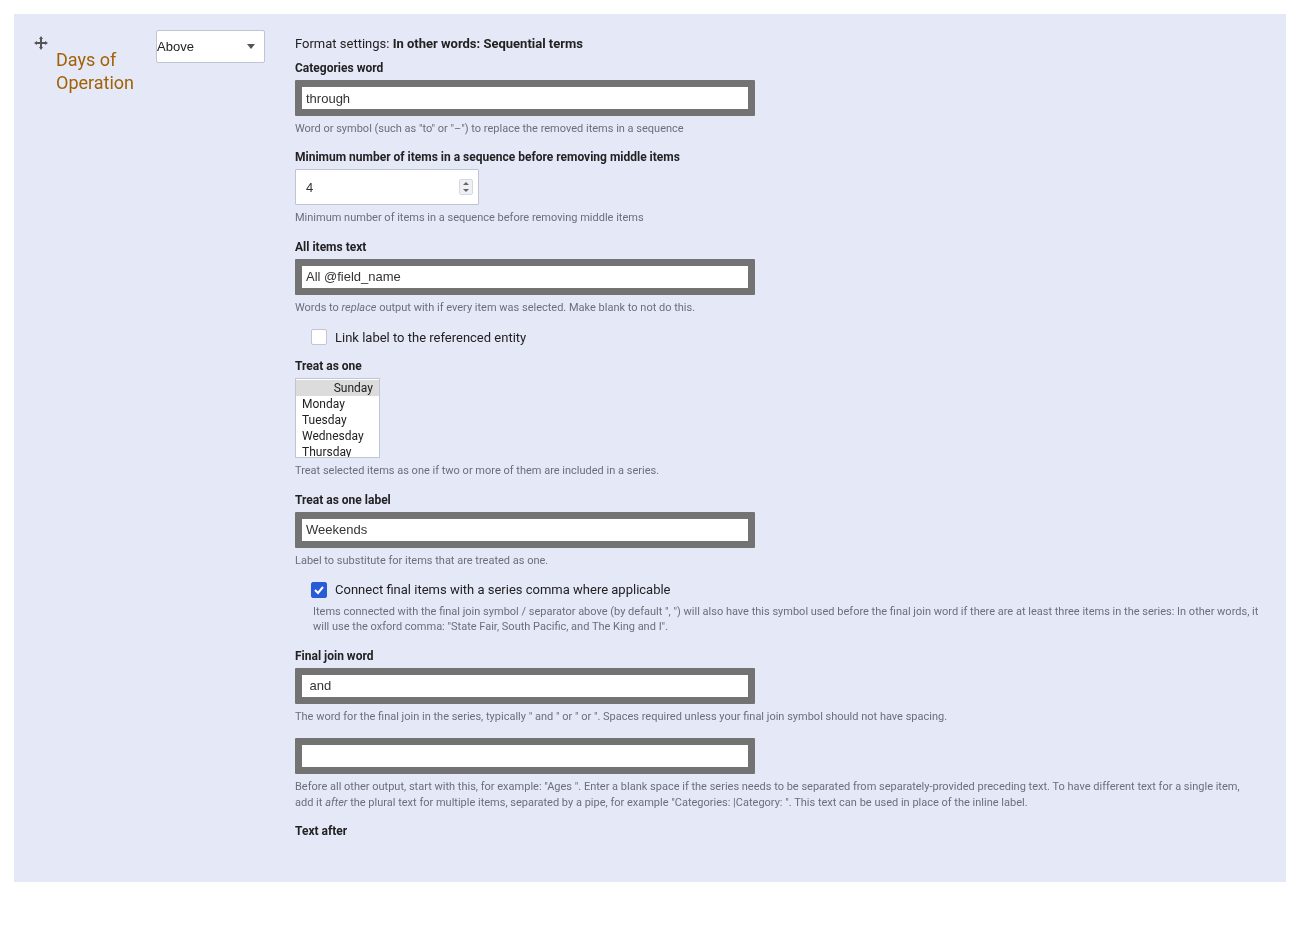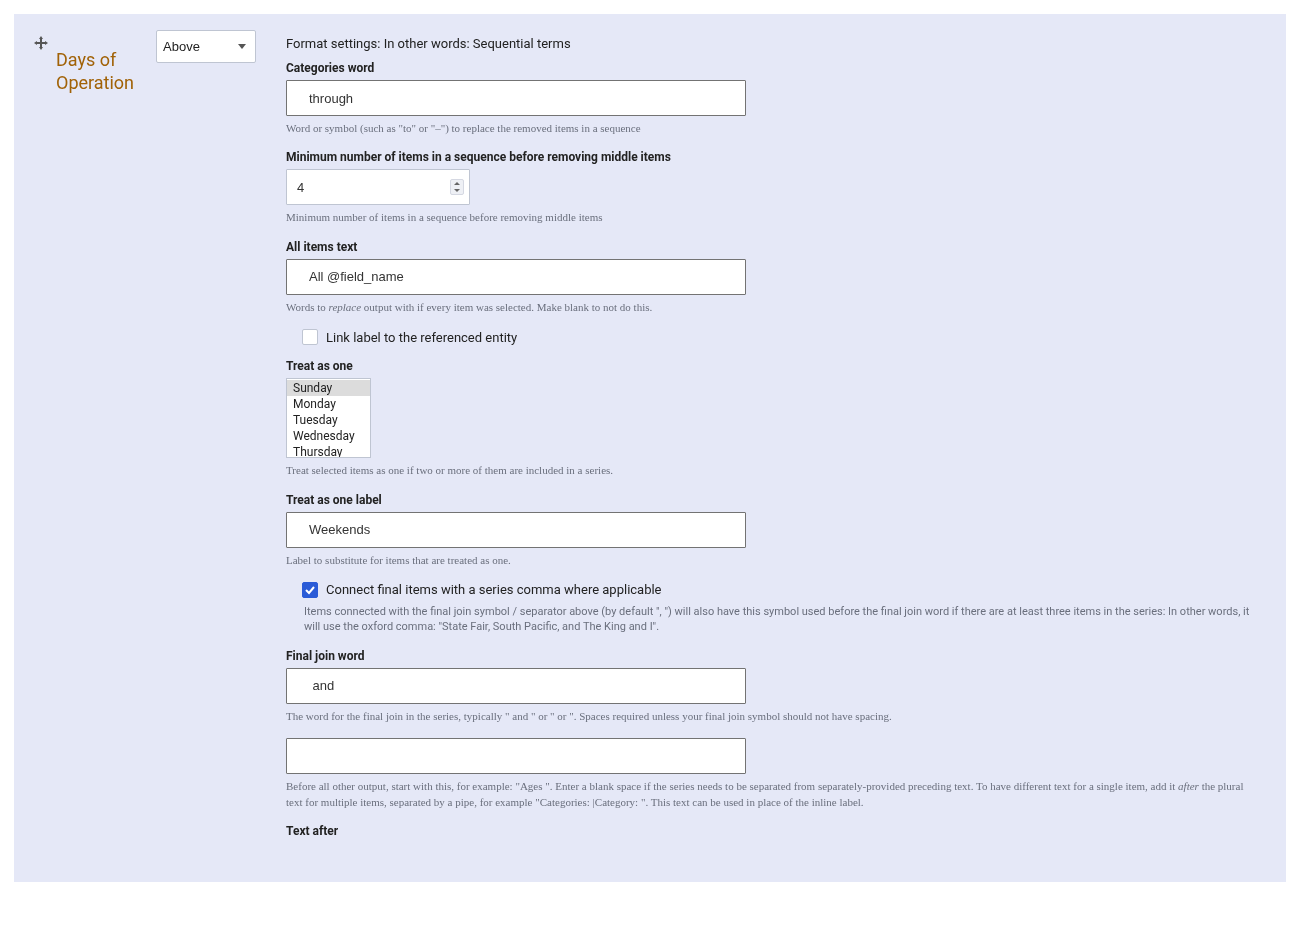--- a/index.html
+++ b/index.html
@@ -37,25 +37,25 @@
       width: 70px;
       margin-top: 19px;
       color: #a16207;
     }
     .select-wrap {
       position: relative;
       flex: 0 0 auto;
       margin-right: 20px;
     }
     .label-select {
-      width: 100px;
+      width: 109px;
       height: 33px;
       border: 1px solid #bfc5d2;
       background: #fff;
-      padding: 0 28px 0 6px;
+      padding: 0 28px 0 0;
       font-size: 13px;
       appearance: none;
       -webkit-appearance: none;
       border-radius: 2px;
       color: #222;
     }
     .select-wrap::after {
       content: "";
       position: absolute;
       right: 10px;
@@ -64,35 +64,35 @@
       border-right: 4px solid transparent;
       border-top: 5px solid #555;
       pointer-events: none;
     }
     .main-col { flex: 1 1 auto; }
     .format-line {
       font-size: 13px;
       margin-bottom: 10px;
       margin-top: 6px;
     }
-    .format-line .strong { font-weight: 400; }
+    .format-line .strong { font-weight: 700; }
     .field-group { margin-bottom: 14px; }
     .field-label {
       font-weight: 700;
       font-size: 12px;
       display: block;
       margin-bottom: 5px;
       color: #222;
     }
     .text-input {
       width: 460px;
       height: 36px;
-      border: 1px solid #737373;
-      background: #fff;
-      padding: 0 22px;
+      border: 7px solid #737373;
+      background: #fff;
+      padding: 0 4px;
       font-size: 13px;
       border-radius: 1px;
       color: #333;
     }
     .number-wrap {
       position: relative;
       width: 184px;
     }
     .number-input {
       width: 184px;
@@ -137,21 +137,20 @@
       border-left: 3px solid transparent;
       border-right: 3px solid transparent;
       border-top: 3px solid #666;
     }
     .help-text {
       font-size: 11px;
       color: #6a6f7d;
       margin-top: 5px;
       line-height: 1.4;
       max-width: 960px;
-      font-family: Liberation Serif, serif;
     }
     .help-text .italic { font-style: italic; }
     .checkbox-row {
       display: flex;
       align-items: center;
       gap: 8px;
       margin-left: 16px;
     }
     .chk {
       width: 16px;
@@ -183,21 +182,21 @@
       overflow: hidden;
       font-size: 13px;
       padding-top: 1px;
     }
     .listbox .opt {
       padding: 0 6px;
       line-height: 16px;
       font-size: 12px;
       cursor: pointer;
     }
-    .listbox .opt.selected { background: #dcdcdc; }
+    .listbox .opt.selected { background: #dcdcdc; text-align: right; }
     .indent-help {
       font-size: 11px;
       color: #6a6f7d;
       margin-top: 6px;
       margin-left: 18px;
       line-height: 1.4;
       max-width: 960px;
     }
   </style>
 </head>

